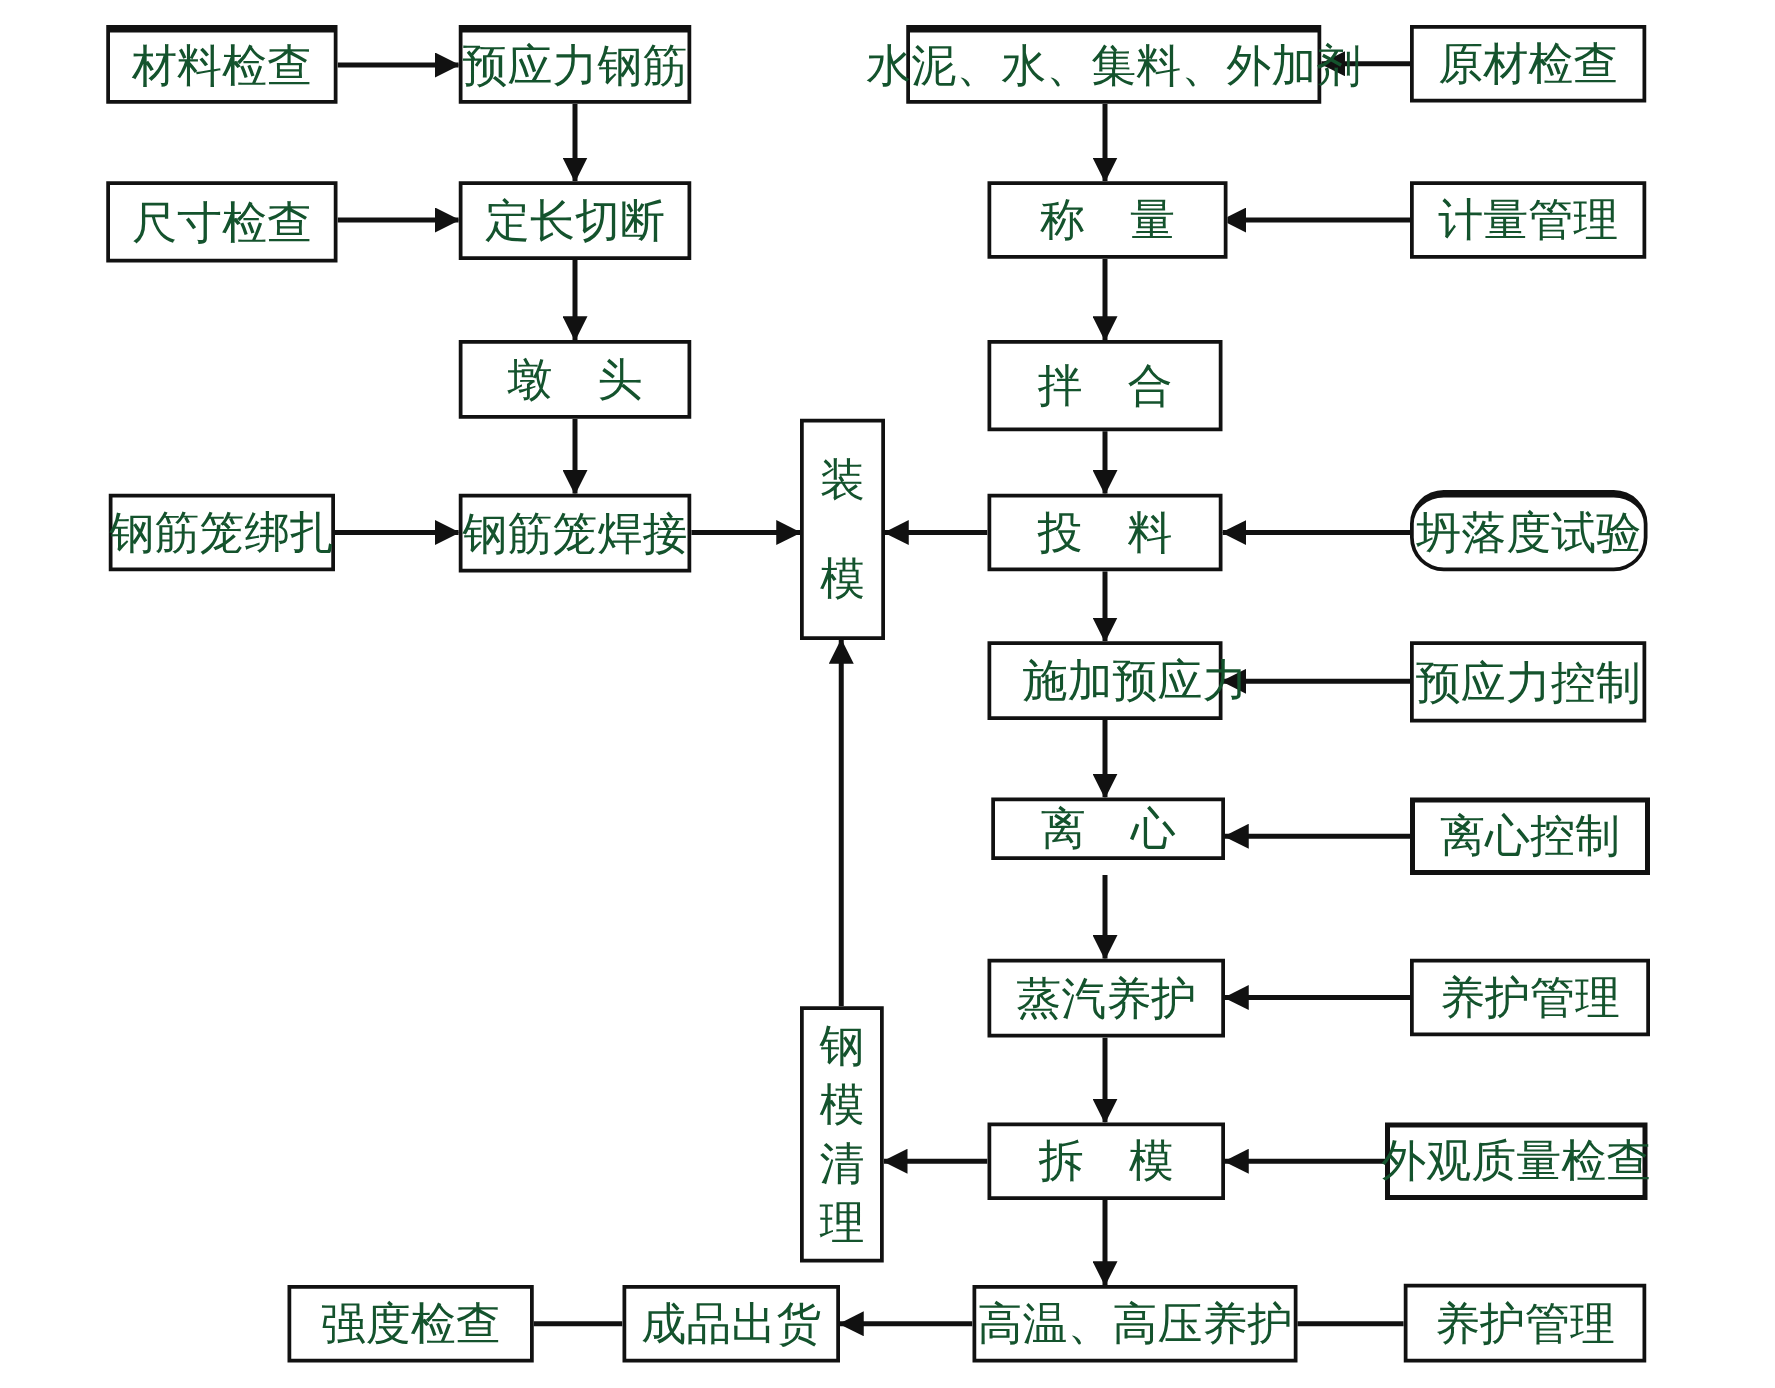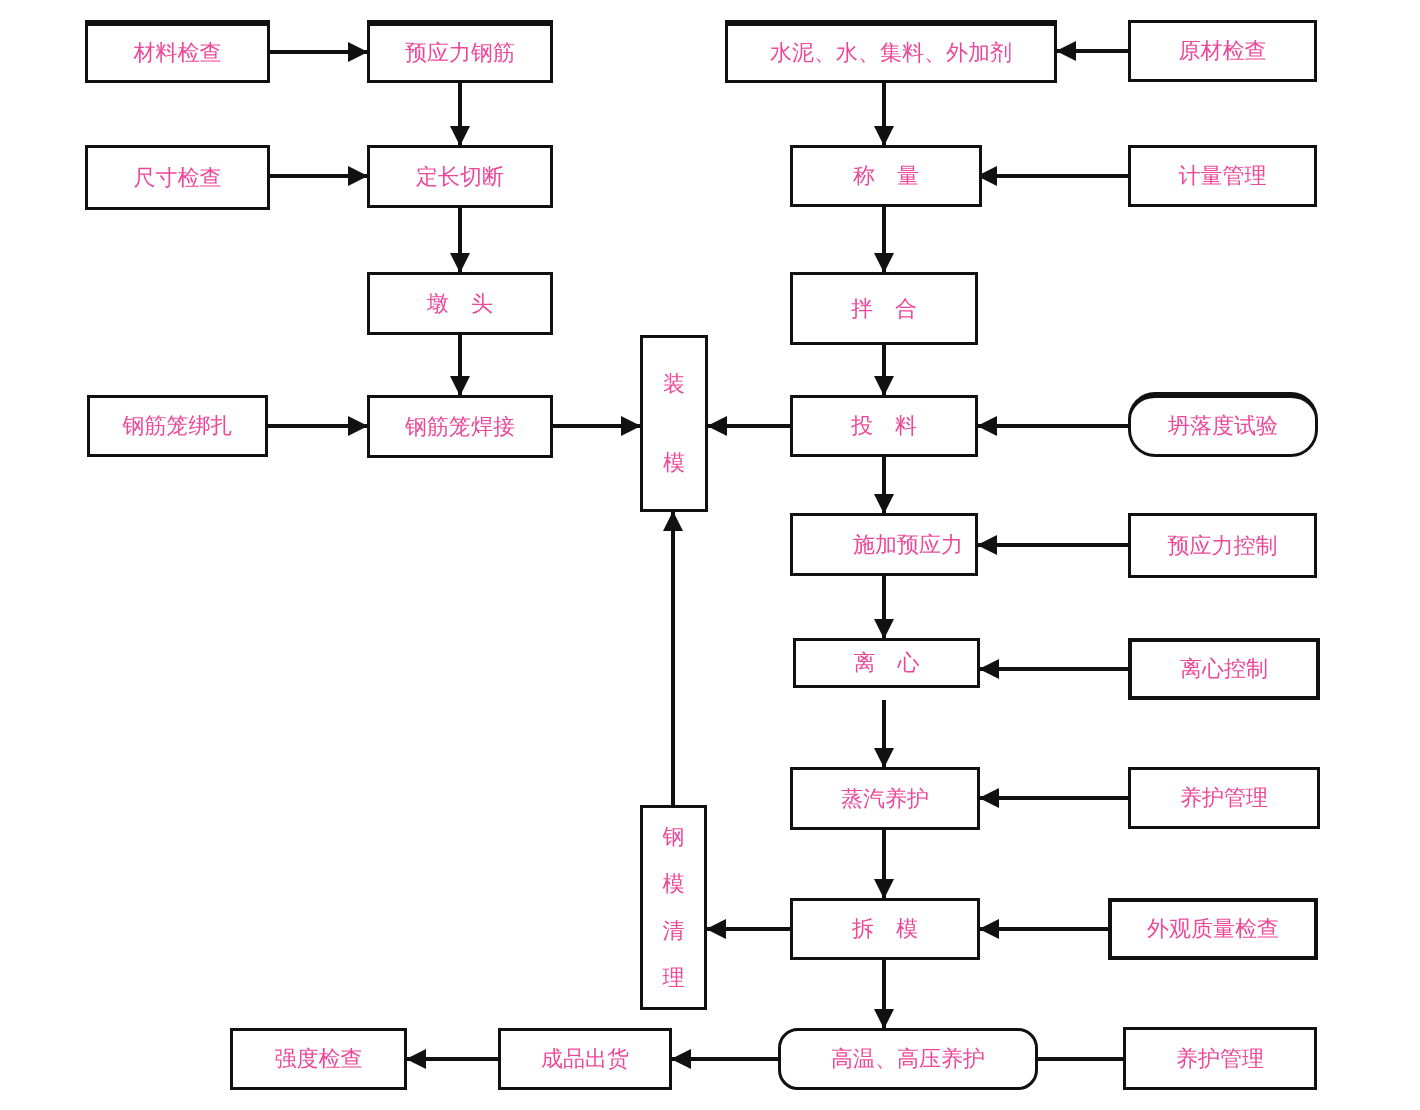--- a/index.html
+++ b/index.html
@@ -12,25 +12,25 @@
     width: 1420px;
     height: 1110px;
     background: #ffffff;
     font-family: "Liberation Serif", "DejaVu Serif", serif;
   }
   .node {
     position: absolute;
     box-sizing: border-box;
     border: 3px solid #111111;
     background: #ffffff;
-    color: #ec4899;
+    color: #14532d;
     display: flex;
     align-items: center;
     justify-content: center;
-    font-size: 22px;
+    font-size: 36px;
     white-space: pre;
     line-height: 1;
   }
   .node.heavy-top { border-top-width: 6px; }
   .node.heavy { border-width: 4px; }
   .node.vertical {
     flex-direction: column;
     justify-content: space-around;
     padding: 6px 0;
   }
@@ -97,17 +97,17 @@
     <div class="node heavy-top" style="left: 1128px; top: 392px; width: 190px; height: 65px; border-radius: 27px;">坍落度试验</div>
     <div class="node" style="left: 790px; top: 513px; width: 188px; height: 63px; padding-left: 48px;">施加预应力</div>
     <div class="node" style="left: 1128px; top: 513px; width: 189px; height: 65px;">预应力控制</div>
     <div class="node" style="left: 793px; top: 638px; width: 187px; height: 50px;">离　心</div>
     <div class="node heavy" style="left: 1128px; top: 638px; width: 192px; height: 62px;">离心控制</div>
     <div class="node" style="left: 790px; top: 767px; width: 190px; height: 63px; font-family: Liberation Serif, serif;">蒸汽养护</div>
     <div class="node" style="left: 1128px; top: 767px; width: 192px; height: 62px;">养护管理</div>
     <div class="node vertical" style="left: 640px; top: 805px; width: 67px; height: 205px;"><span>钢</span><span>模</span><span>清</span><span>理</span></div>
     <div class="node" style="left: 790px; top: 898px; width: 190px; height: 62px;">拆　模</div>
     <div class="node heavy" style="left: 1108px; top: 898px; width: 210px; height: 62px;">外观质量检查</div>
-    <div class="node" style="left: 230px; top: 1028px; width: 177px; height: 62px;">强度检查</div>
+    <div class="node" style="left: 230px; top: 1028px; width: 197px; height: 62px;">强度检查</div>
     <div class="node" style="left: 498px; top: 1028px; width: 174px; height: 62px;">成品出货</div>
-    <div class="node" style="left: 778px; top: 1028px; width: 260px; height: 62px; border-radius: 20px;">高温、高压养护</div>
+    <div class="node" style="left: 778px; top: 1028px; width: 260px; height: 62px;">高温、高压养护</div>
     <div class="node" style="left: 1123px; top: 1027px; width: 194px; height: 63px;">养护管理</div>
   </div>
 
 </body></html>

